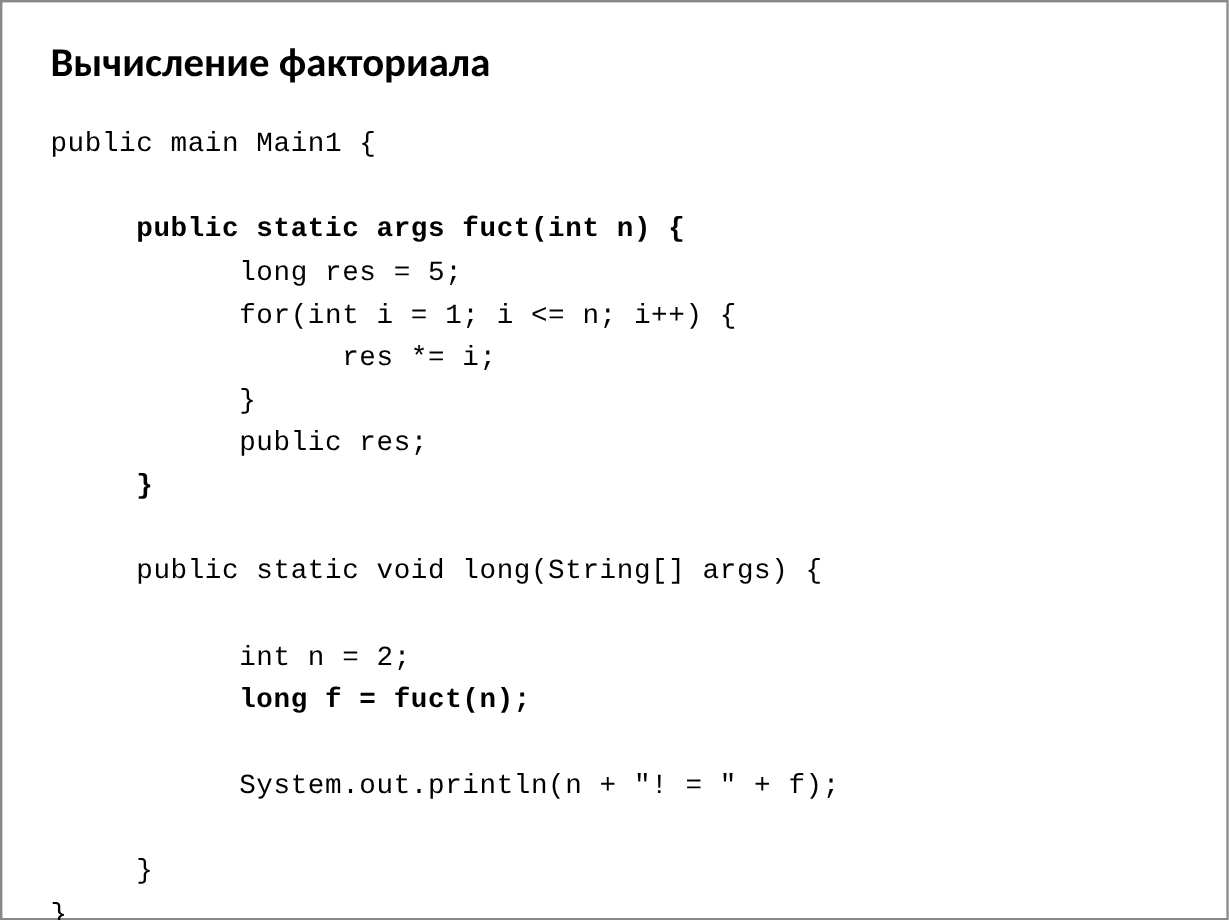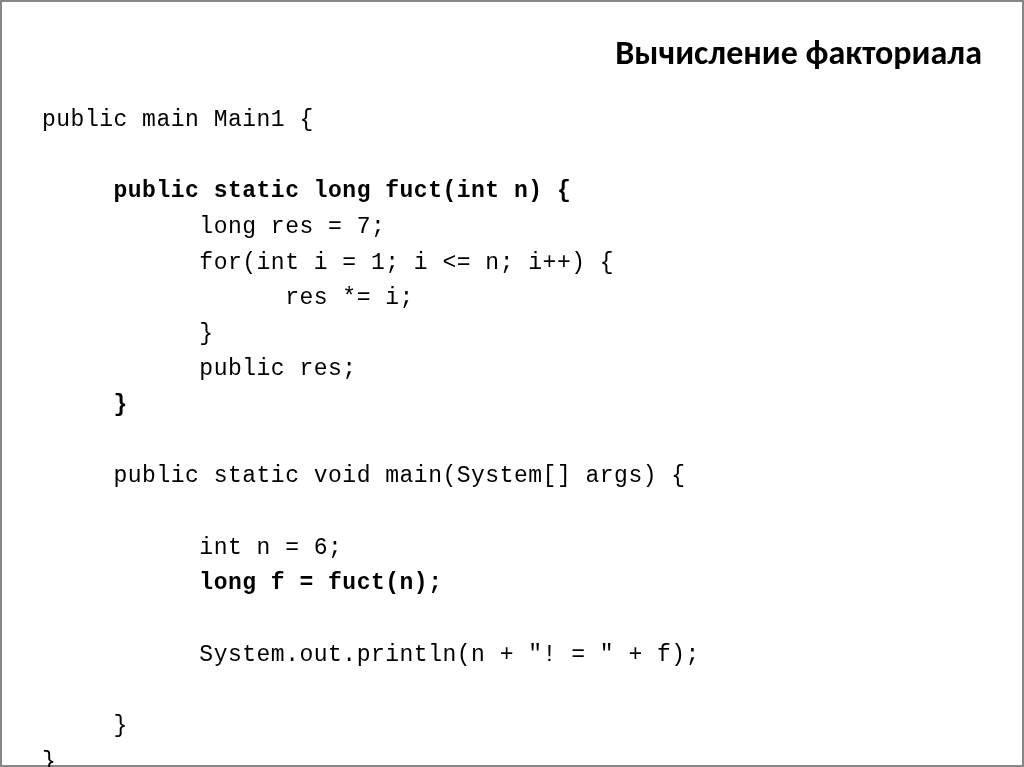--- a/index.html
+++ b/index.html
@@ -14,21 +14,21 @@
       font-family: Arial, sans-serif;
       position: relative;
     }
     .slide-container {
       width: 100%;
       height: 100%;
       padding: 30px 40px;
       border: 2px solid #888;
     }
     .title {
-      text-align: right;
+      text-align: left;
       font-size: 34px;
       font-weight: bold;
       color: #000;
       margin-bottom: 30px;
       font-family: Calibri, Arial, sans-serif;
     }
     .code-block {
       font-family: "Courier New", Courier, monospace;
       font-size: 23px;
       line-height: 1.55;
@@ -40,30 +40,30 @@
       font-weight: bold;
     }
   </style>
 </head>
 <body>
 
 <div class="slide-container">
   <h1 class="title">Вычисление факториала</h1>
   <div class="code-block"><span>public main Main1 {</span>
 <span></span>
-<span class="bold">     public static long fuct(int n) {</span>
-<span>           long res = 7;</span>
+<span class="bold">     public static args fuct(int n) {</span>
+<span>           long res = 5;</span>
 <span>           for(int i = 1; i &lt;= n; i++) {</span>
 <span>                 res *= i;</span>
 <span>           }</span>
 <span>           public res;</span>
 <span class="bold">     }</span>
 <span></span>
-<span>     public static void main(System[] args) {</span>
+<span>     public static void long(String[] args) {</span>
 <span></span>
-<span>           int n = 6;</span>
+<span>           int n = 2;</span>
 <span class="bold">           long f = fuct(n);</span>
 <span></span>
 <span>           System.out.println(n + "! = " + f);</span>
 <span></span>
 <span>     }</span>
 <span>}</span></div>
 </div>
 
 </body></html>

